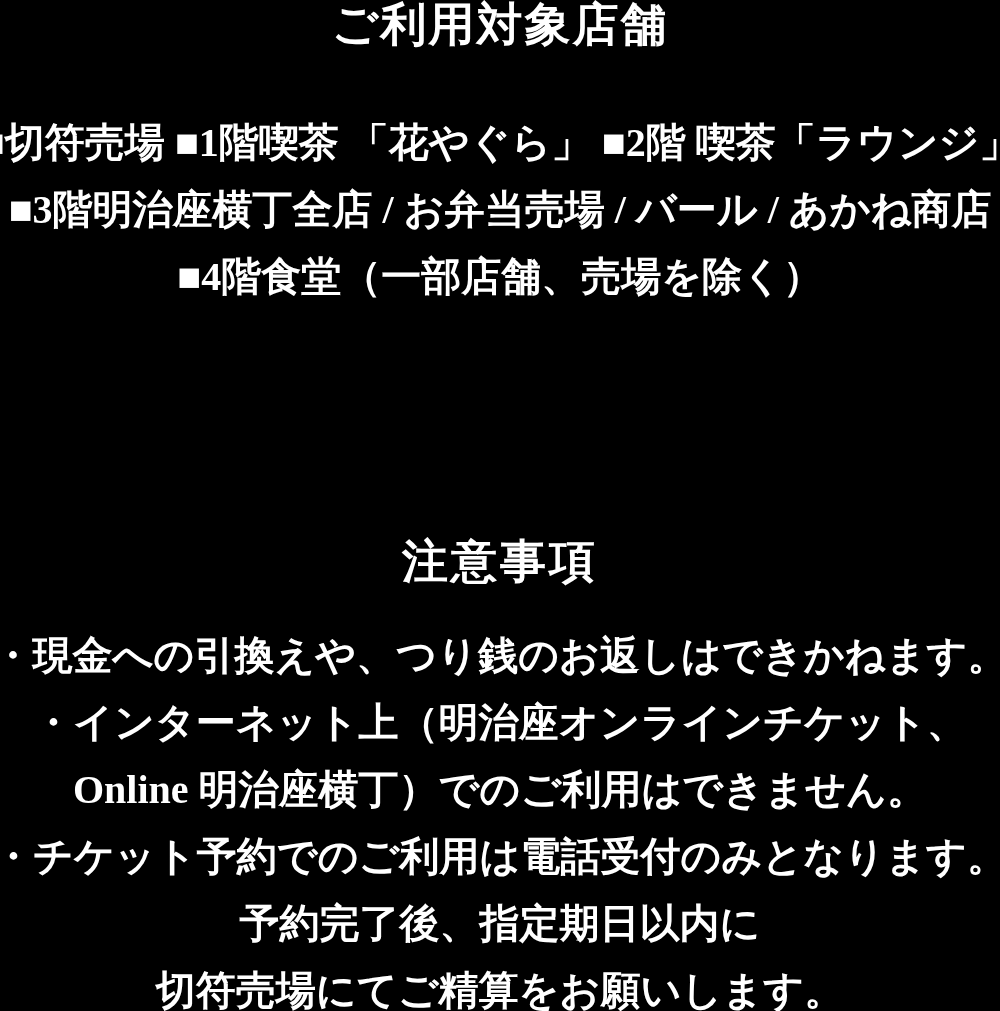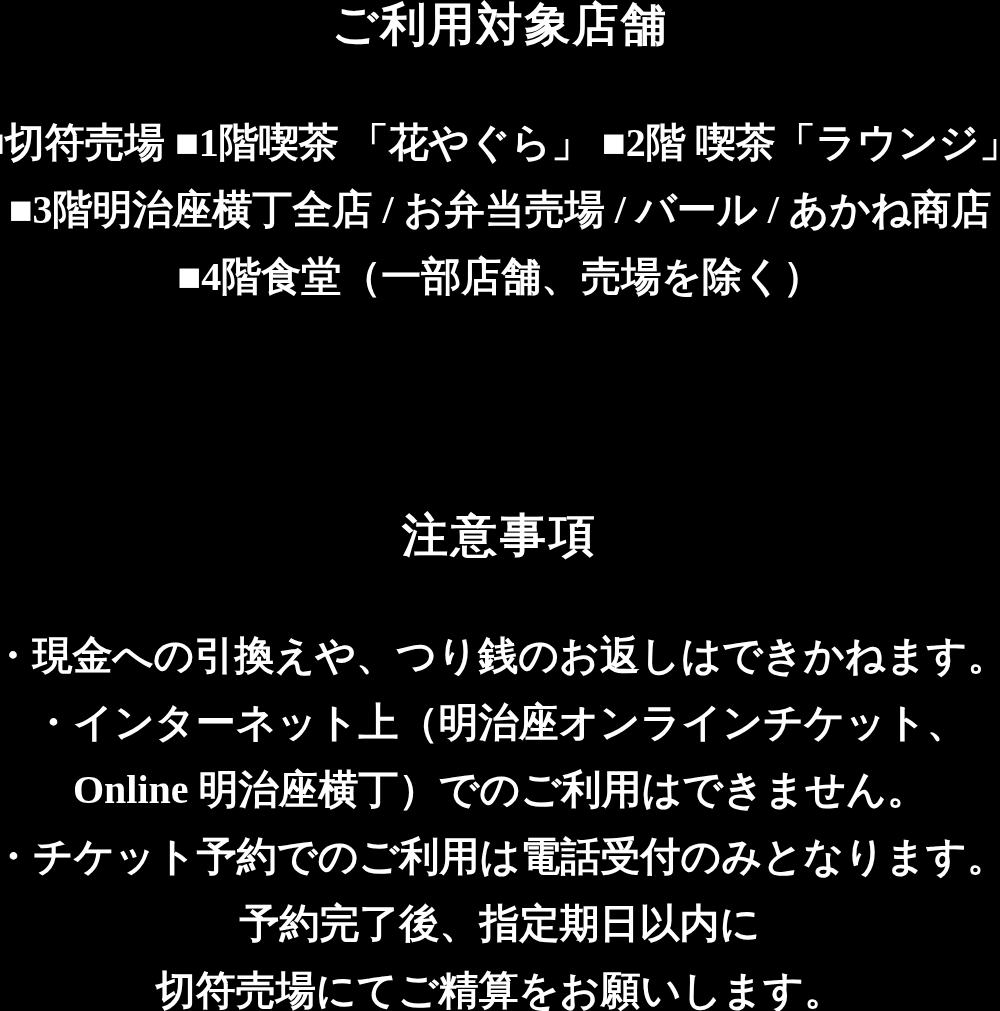--- a/index.html
+++ b/index.html
@@ -22,21 +22,21 @@
     width: 100%;
     margin: 0;
     text-align: center;
     font-size: 46px;
     line-height: 50px;
     letter-spacing: 2px;
     white-space: nowrap;
     font-weight: bold;
   }
   .stores-title { top: 0px; }
-  .notes-title  { top: 511px; letter-spacing: 3px; }
+  .notes-title  { top: 537px; letter-spacing: 3px; }
   .line-block {
     position: absolute;
     left: 50%;
     transform: translateX(-50%);
     width: 1060px;
     text-align: center;
     font-size: 40px;
     line-height: 67px;
   }
   .stores-lines { top: 109px; }

